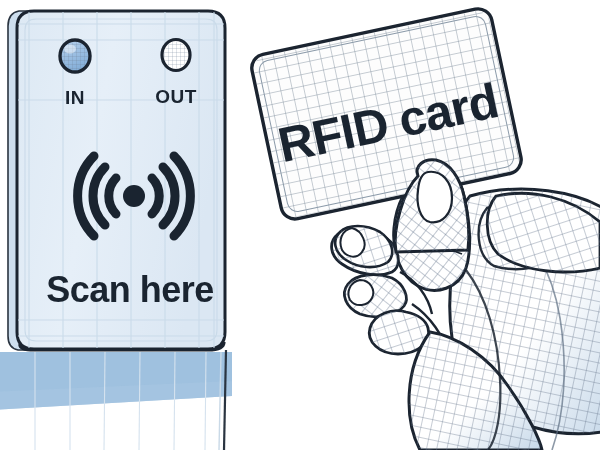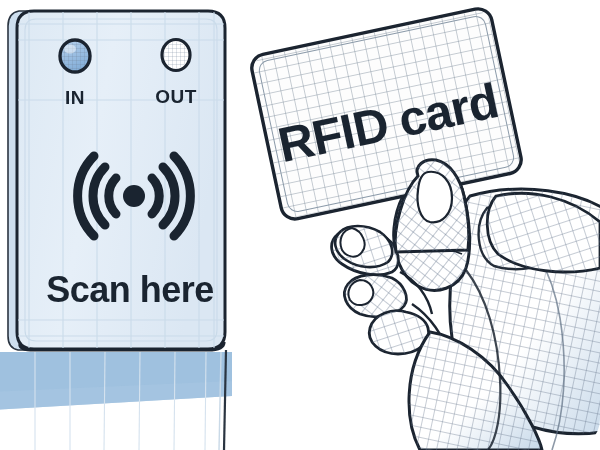--- a/index.html
+++ b/index.html
@@ -9,21 +9,20 @@
   }
   body {
     font-family: "Liberation Sans", sans-serif;
   }
   #scene {
     position: relative;
     width: 600px;
     height: 450px;
     overflow: hidden;
     background: #ffffff;
-    border-radius: 31px;
   }
   #scene svg.layer {
     position: absolute;
     left: 0;
     top: 0;
     width: 600px;
     height: 450px;
   }
   .txt {
     font-family: "Liberation Sans", sans-serif;

